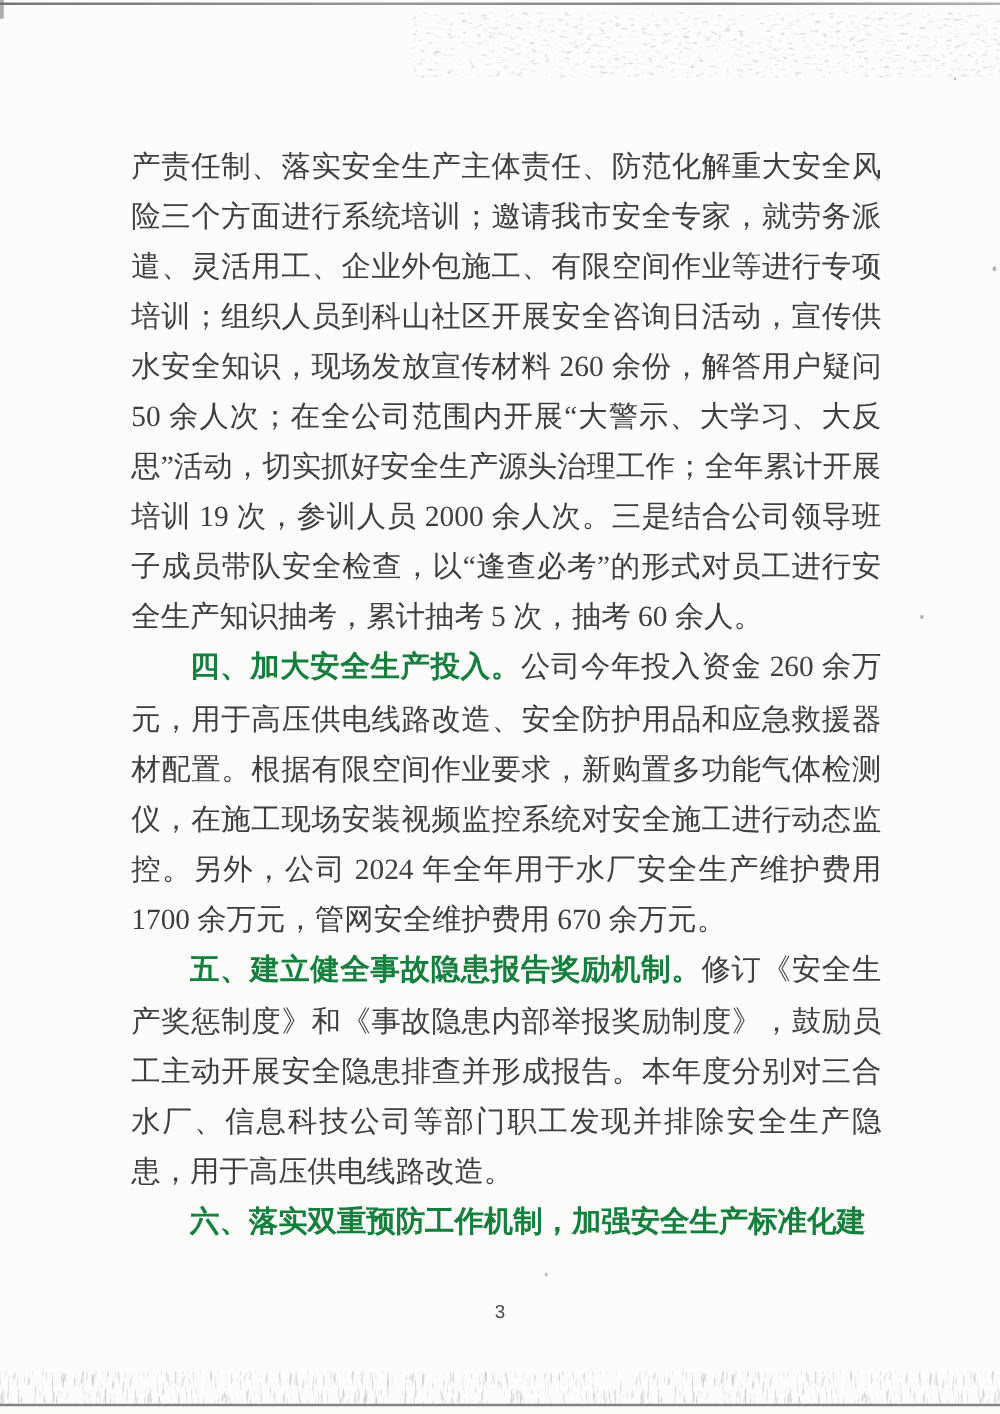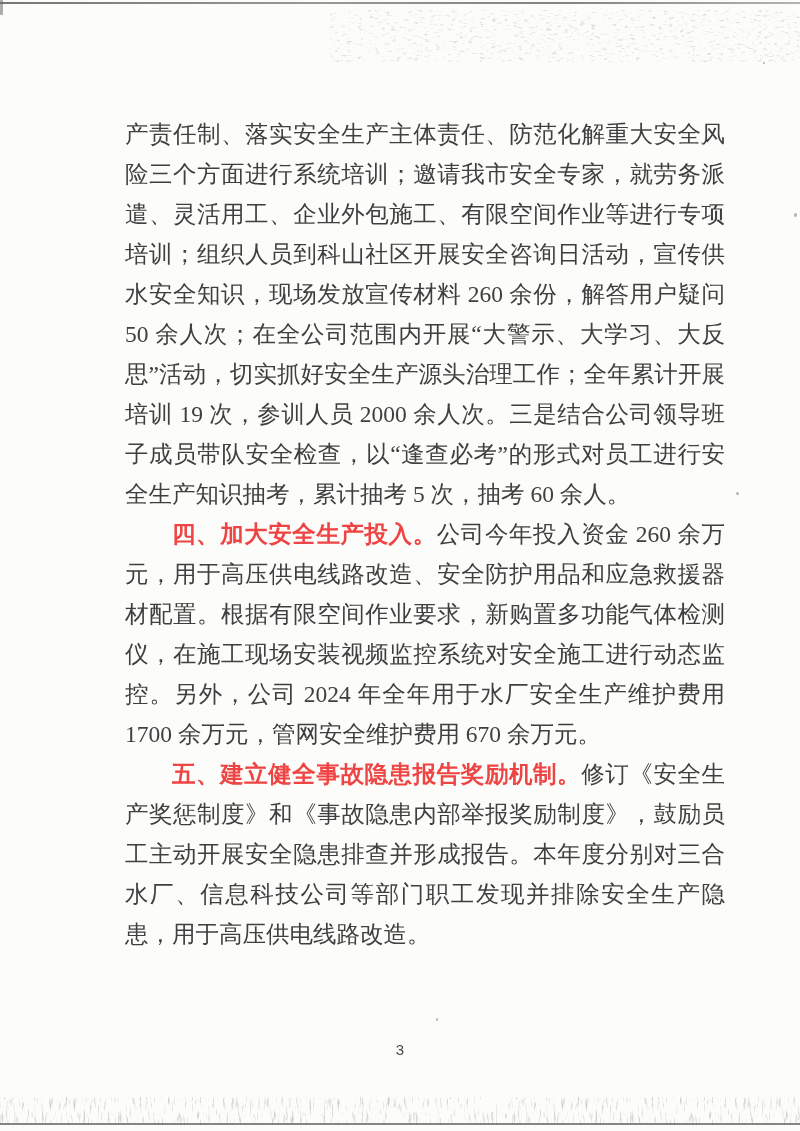--- a/index.html
+++ b/index.html
@@ -16,28 +16,27 @@
   }
   
   .text-block {
     position: absolute;
     left: 105px; top: 114px;
     width: 600px;
     color: #3f3f3f;
     font-size: 23.5px;
     line-height: 40px;
     text-align: justify;
-    margin-left: 20px;
   }
   .para { margin: 0; }
   .para.indent { text-indent: 2em; }
   .lead {
-    font-family: Liberation Serif, serif;
+    font-family: Liberation Mono, monospace;
     font-weight: 700;
-    color: #ef4444;
+    color: #15803d;
   }
   .rest { color: #3f3f3f; }
   
   .page-number {
     position: absolute;
     left: 0; top: 1041px; width: 100%;
     text-align: center;
     font-family: "Liberation Sans", "DejaVu Sans", sans-serif;
     font-size: 15px;
     color: #4a4a4a;
@@ -101,18 +100,19 @@
   <div class="dot" style="left:763px; top:62px; width:2px; height:2px;"></div>
 
   <div class="text-block">
 
     <p class="para"><span class="rest">产责任制、落实安全生产主体责任、防范化解重大安全风险三个方面进行系统培训；邀请我市安全专家，就劳务派遣、灵活用工、企业外包施工、有限空间作业等进行专项培训；组织人员到科山社区开展安全咨询日活动，宣传供水安全知识，现场发放宣传材料 260 余份，解答用户疑问 50 余人次；在全公司范围内开展“大警示、大学习、大反思”活动，切实抓好安全生产源头治理工作；全年累计开展培训 19 次，参训人员 2000 余人次。三是结合公司领导班子成员带队安全检查，以“逢查必考”的形式对员工进行安全生产知识抽考，累计抽考 5 次，抽考 60 余人。</span></p>
 
     <p class="para indent"><span class="lead">四、加大安全生产投入。</span><span class="rest">公司今年投入资金 260 余万元，用于高压供电线路改造、安全防护用品和应急救援器材配置。根据有限空间作业要求，新购置多功能气体检测仪，在施工现场安装视频监控系统对安全施工进行动态监控。另外，公司 2024 年全年用于水厂安全生产维护费用 1700 余万元，管网安全维护费用 670 余万元。</span></p>
 
     <p class="para indent"><span class="lead">五、建立健全事故隐患报告奖励机制。</span><span class="rest">修订《安全生产奖惩制度》和《事故隐患内部举报奖励制度》，鼓励员工主动开展安全隐患排查并形成报告。本年度分别对三合水厂、信息科技公司等部门职工发现并排除安全生产隐患，用于高压供电线路改造。</span></p>
 
+    <p class="para indent"><span class="lead">六、落实双重预防工作机制，加强安全生产标准化建</span></p>
 
   </div>
 
   <div class="page-number">3</div>
 
 </div>
 
 </body></html>

